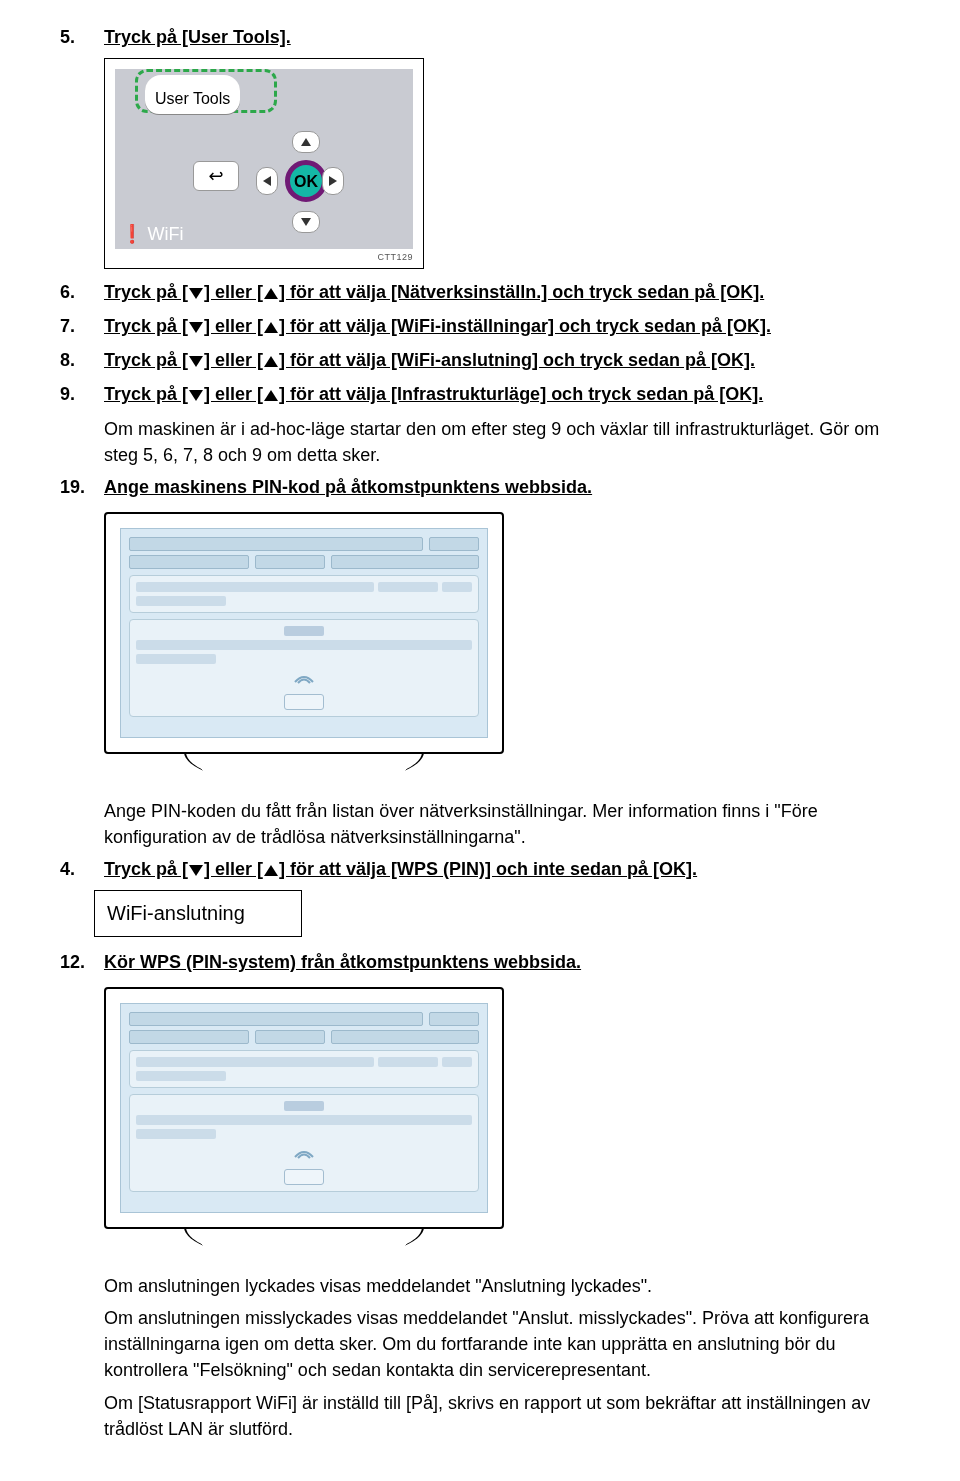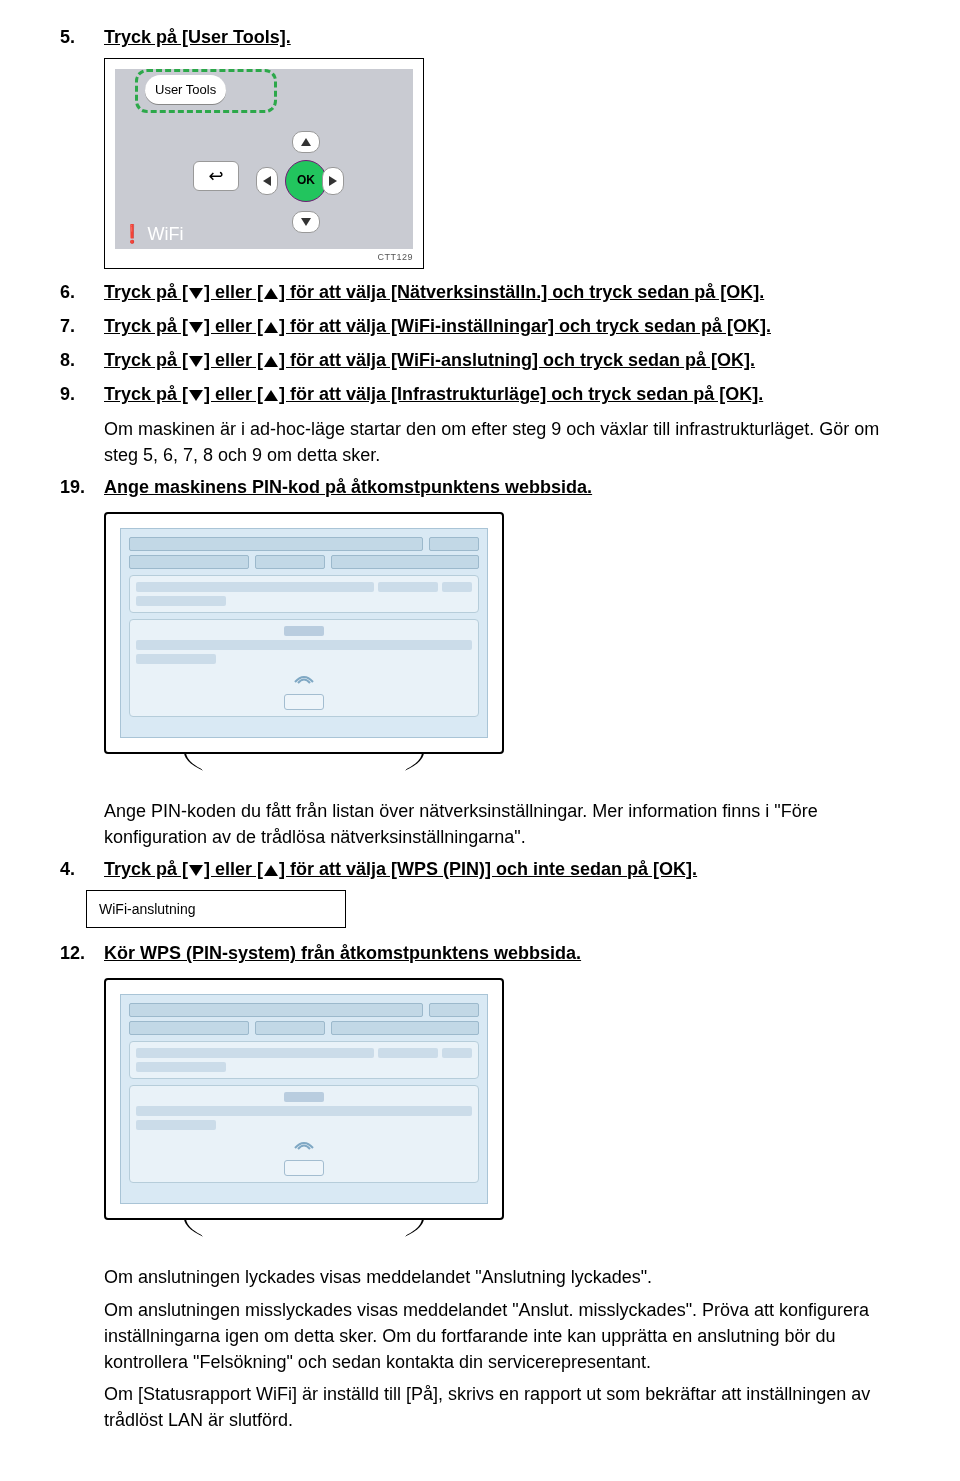--- a/index.html
+++ b/index.html
@@ -63,45 +63,45 @@
     background: #c9cbd2;
     padding: 10px 8px 8px 10px;
     position: relative;
     height: 180px;
   }
   .user-tools-btn {
     position: absolute;
     top: 6px; left: 30px;
     background: #fff;
     border-radius: 16px 16px 14px 14px;
-    padding: 6px 10px 4px 10px;
-    font-size: 13px;
+    padding: 12px 10px 4px 10px;
+    font-size: 16px;
     box-shadow: 0 1px 0 #888;
   }
   .dash-box {
     position: absolute;
     top: 0px; left: 20px;
     width: 142px; height: 44px;
     border: 3px dashed #2ca84a;
     border-radius: 12px;
   }
   .dpad {
     position: absolute;
     left: 135px; top: 56px;
     width: 110px; height: 110px;
   }
   .dpad-center {
     position: absolute;
     top: 35px; left: 35px;
     width: 42px; height: 42px;
     border-radius: 50%;
-    background: #22c55e;
-    border: 1px solid #701a75;
+    background: #14b8a6;
+    border: 5px solid #701a75;
     font-weight: bold;
-    font-size: 12px;
+    font-size: 16px;
     display: flex; align-items: center; justify-content: center;
   }
   .dpad-btn {
     position: absolute;
     background: #fff;
     border: 1px solid #999;
     border-radius: 10px;
     display: flex; align-items: center; justify-content: center;
   }
   .dpad-up { top: 6px; left: 42px; width: 28px; height: 22px; }
@@ -174,24 +174,24 @@
     height: 30px;
     width: 240px;
     margin: 0 auto;
     border-radius: 0 0 90px 90px / 0 0 30px 30px;
     position: relative;
     top: -2px;
     background:#fff;
   }
   .lcd-box {
     border: 1.5px solid #000;
-    width: 260px;
-    margin: 8px 0 12px 26px;
+    width: 208px;
+    margin: 8px 0 12px 34px;
     padding: 8px 12px;
-    font-size: 14px;
+    font-size: 20px;
   }
   .tri-dpad {
     width:0;height:0;
     border-left:5px solid transparent;
     border-right:5px solid transparent;
   }
   .tri-dpad.up{border-bottom:8px solid #333;}
   .tri-dpad.down{border-top:8px solid #333;}
   .tri-dpad.left{border-top:5px solid transparent;border-bottom:5px solid transparent;border-right:8px solid #333;border-left:none;}
   .tri-dpad.right{border-top:5px solid transparent;border-bottom:5px solid transparent;border-left:8px solid #333;border-right:none;}

